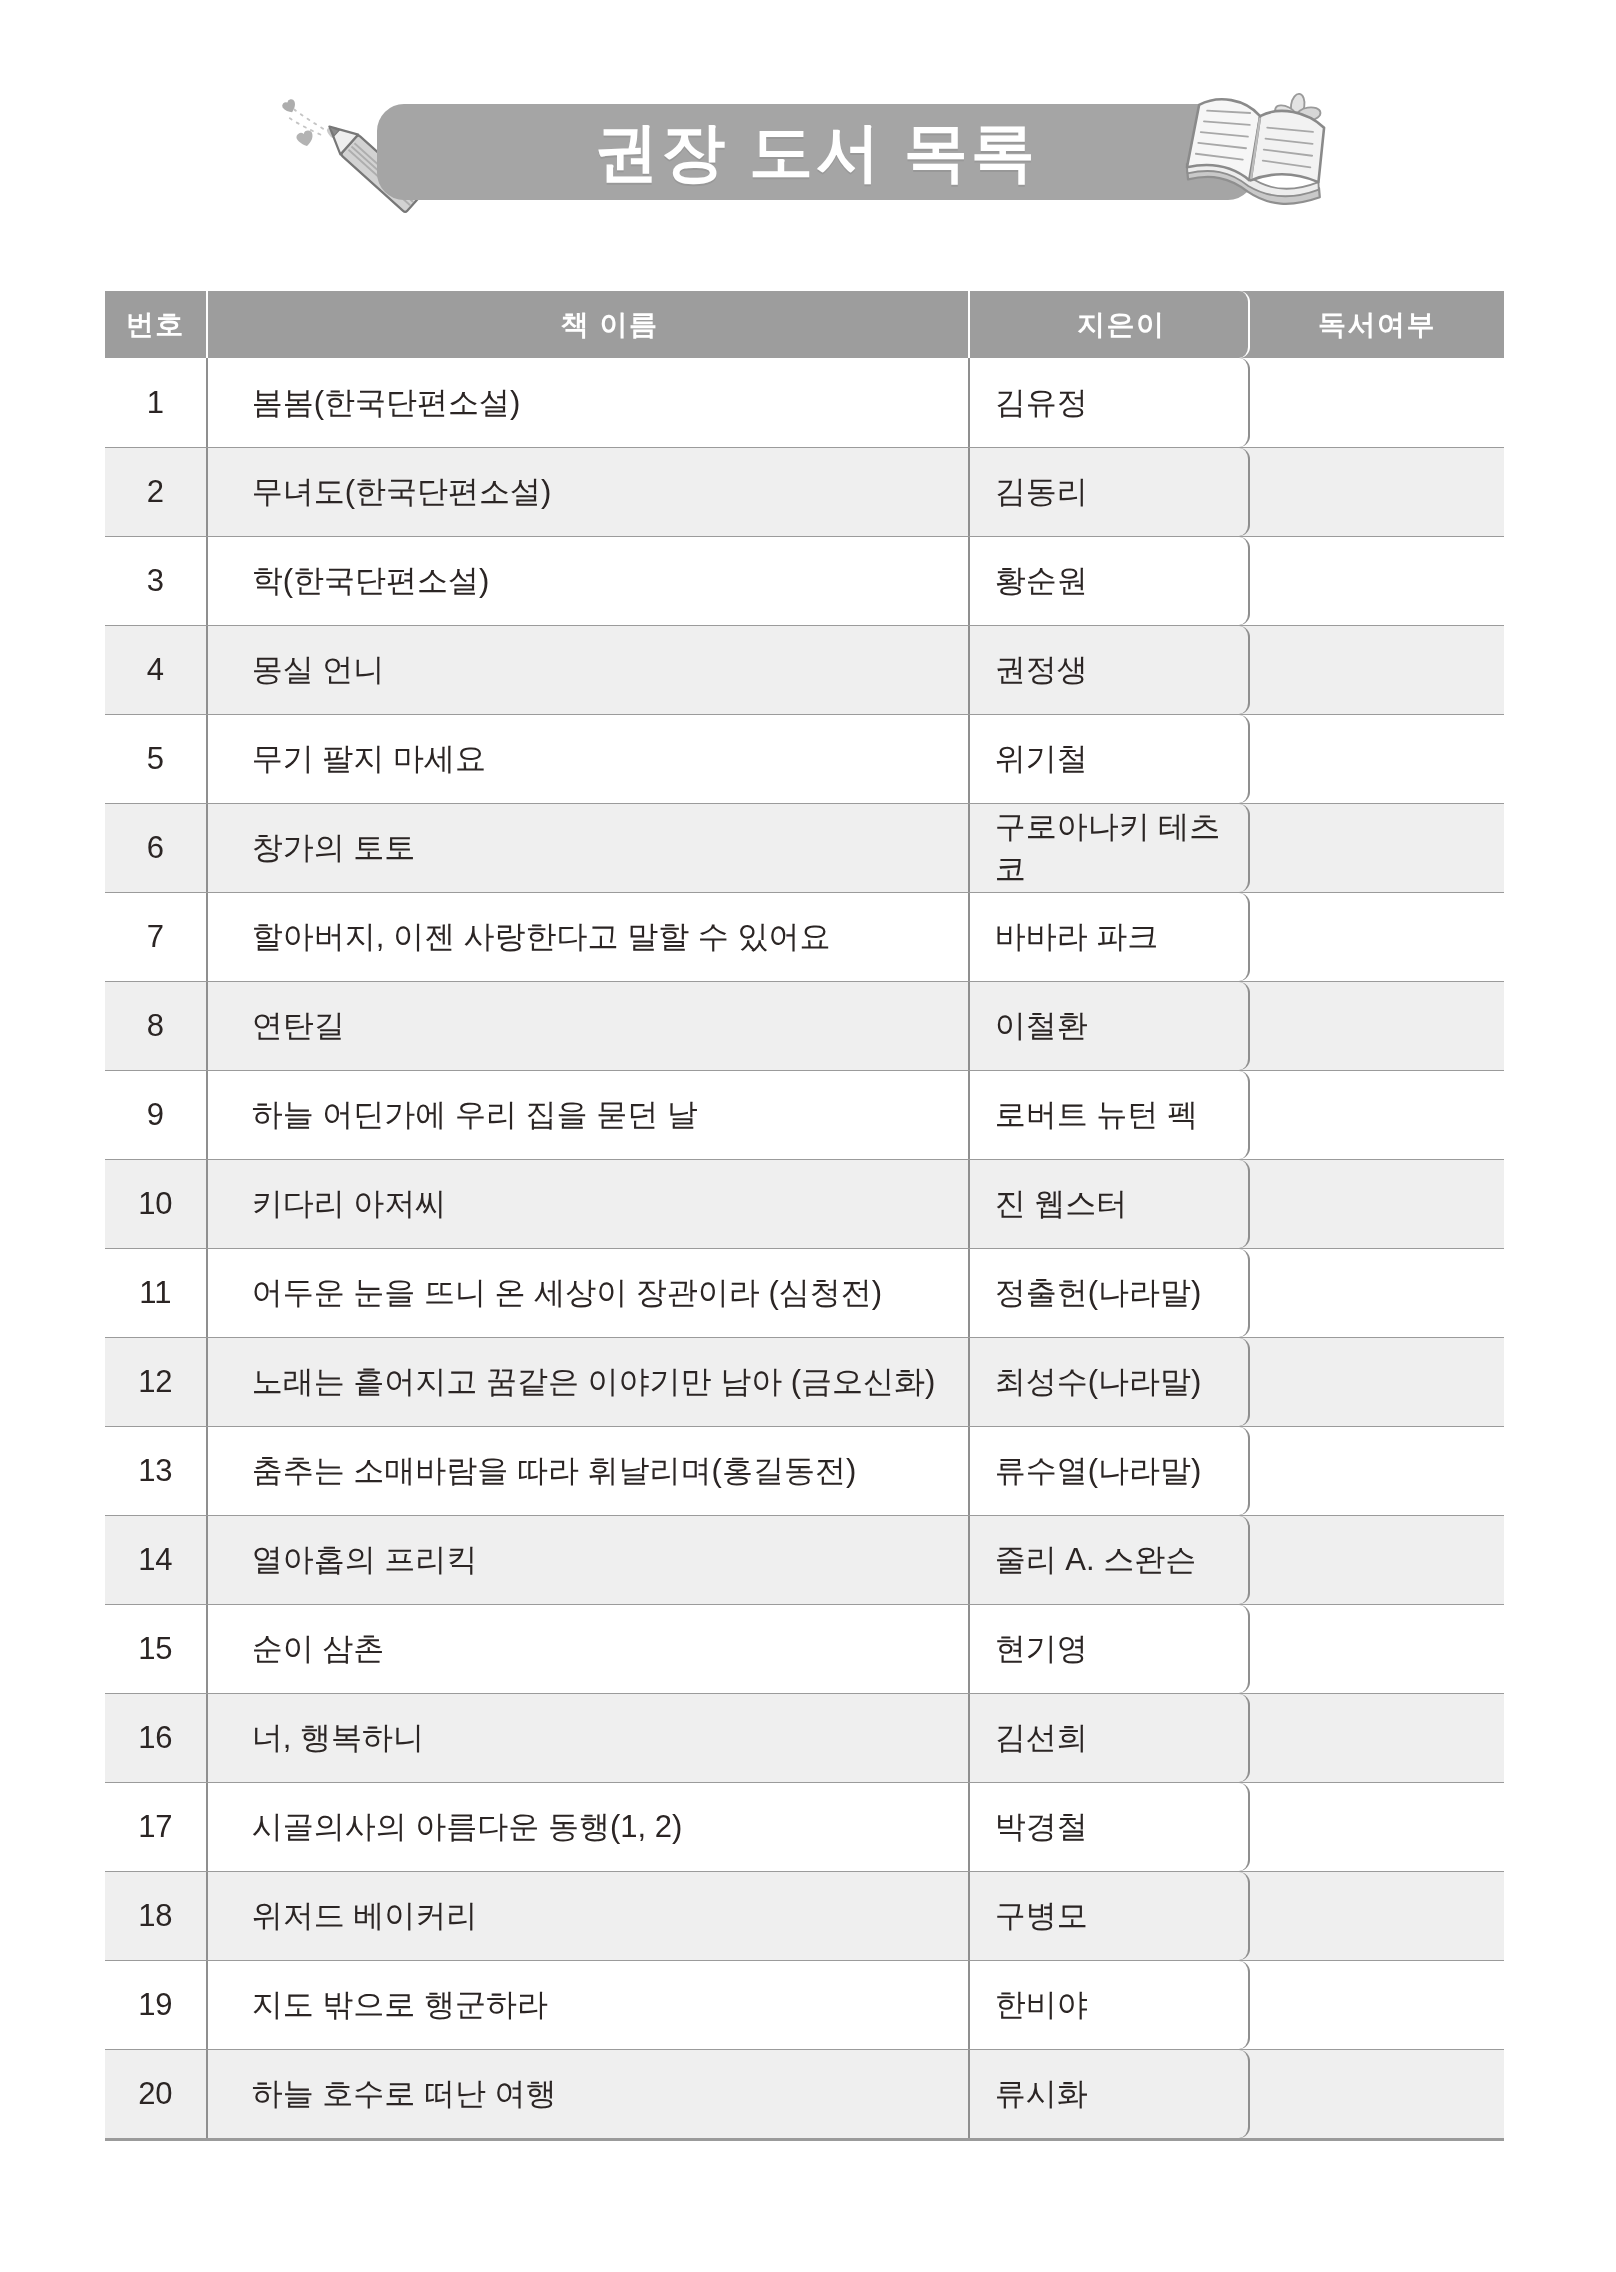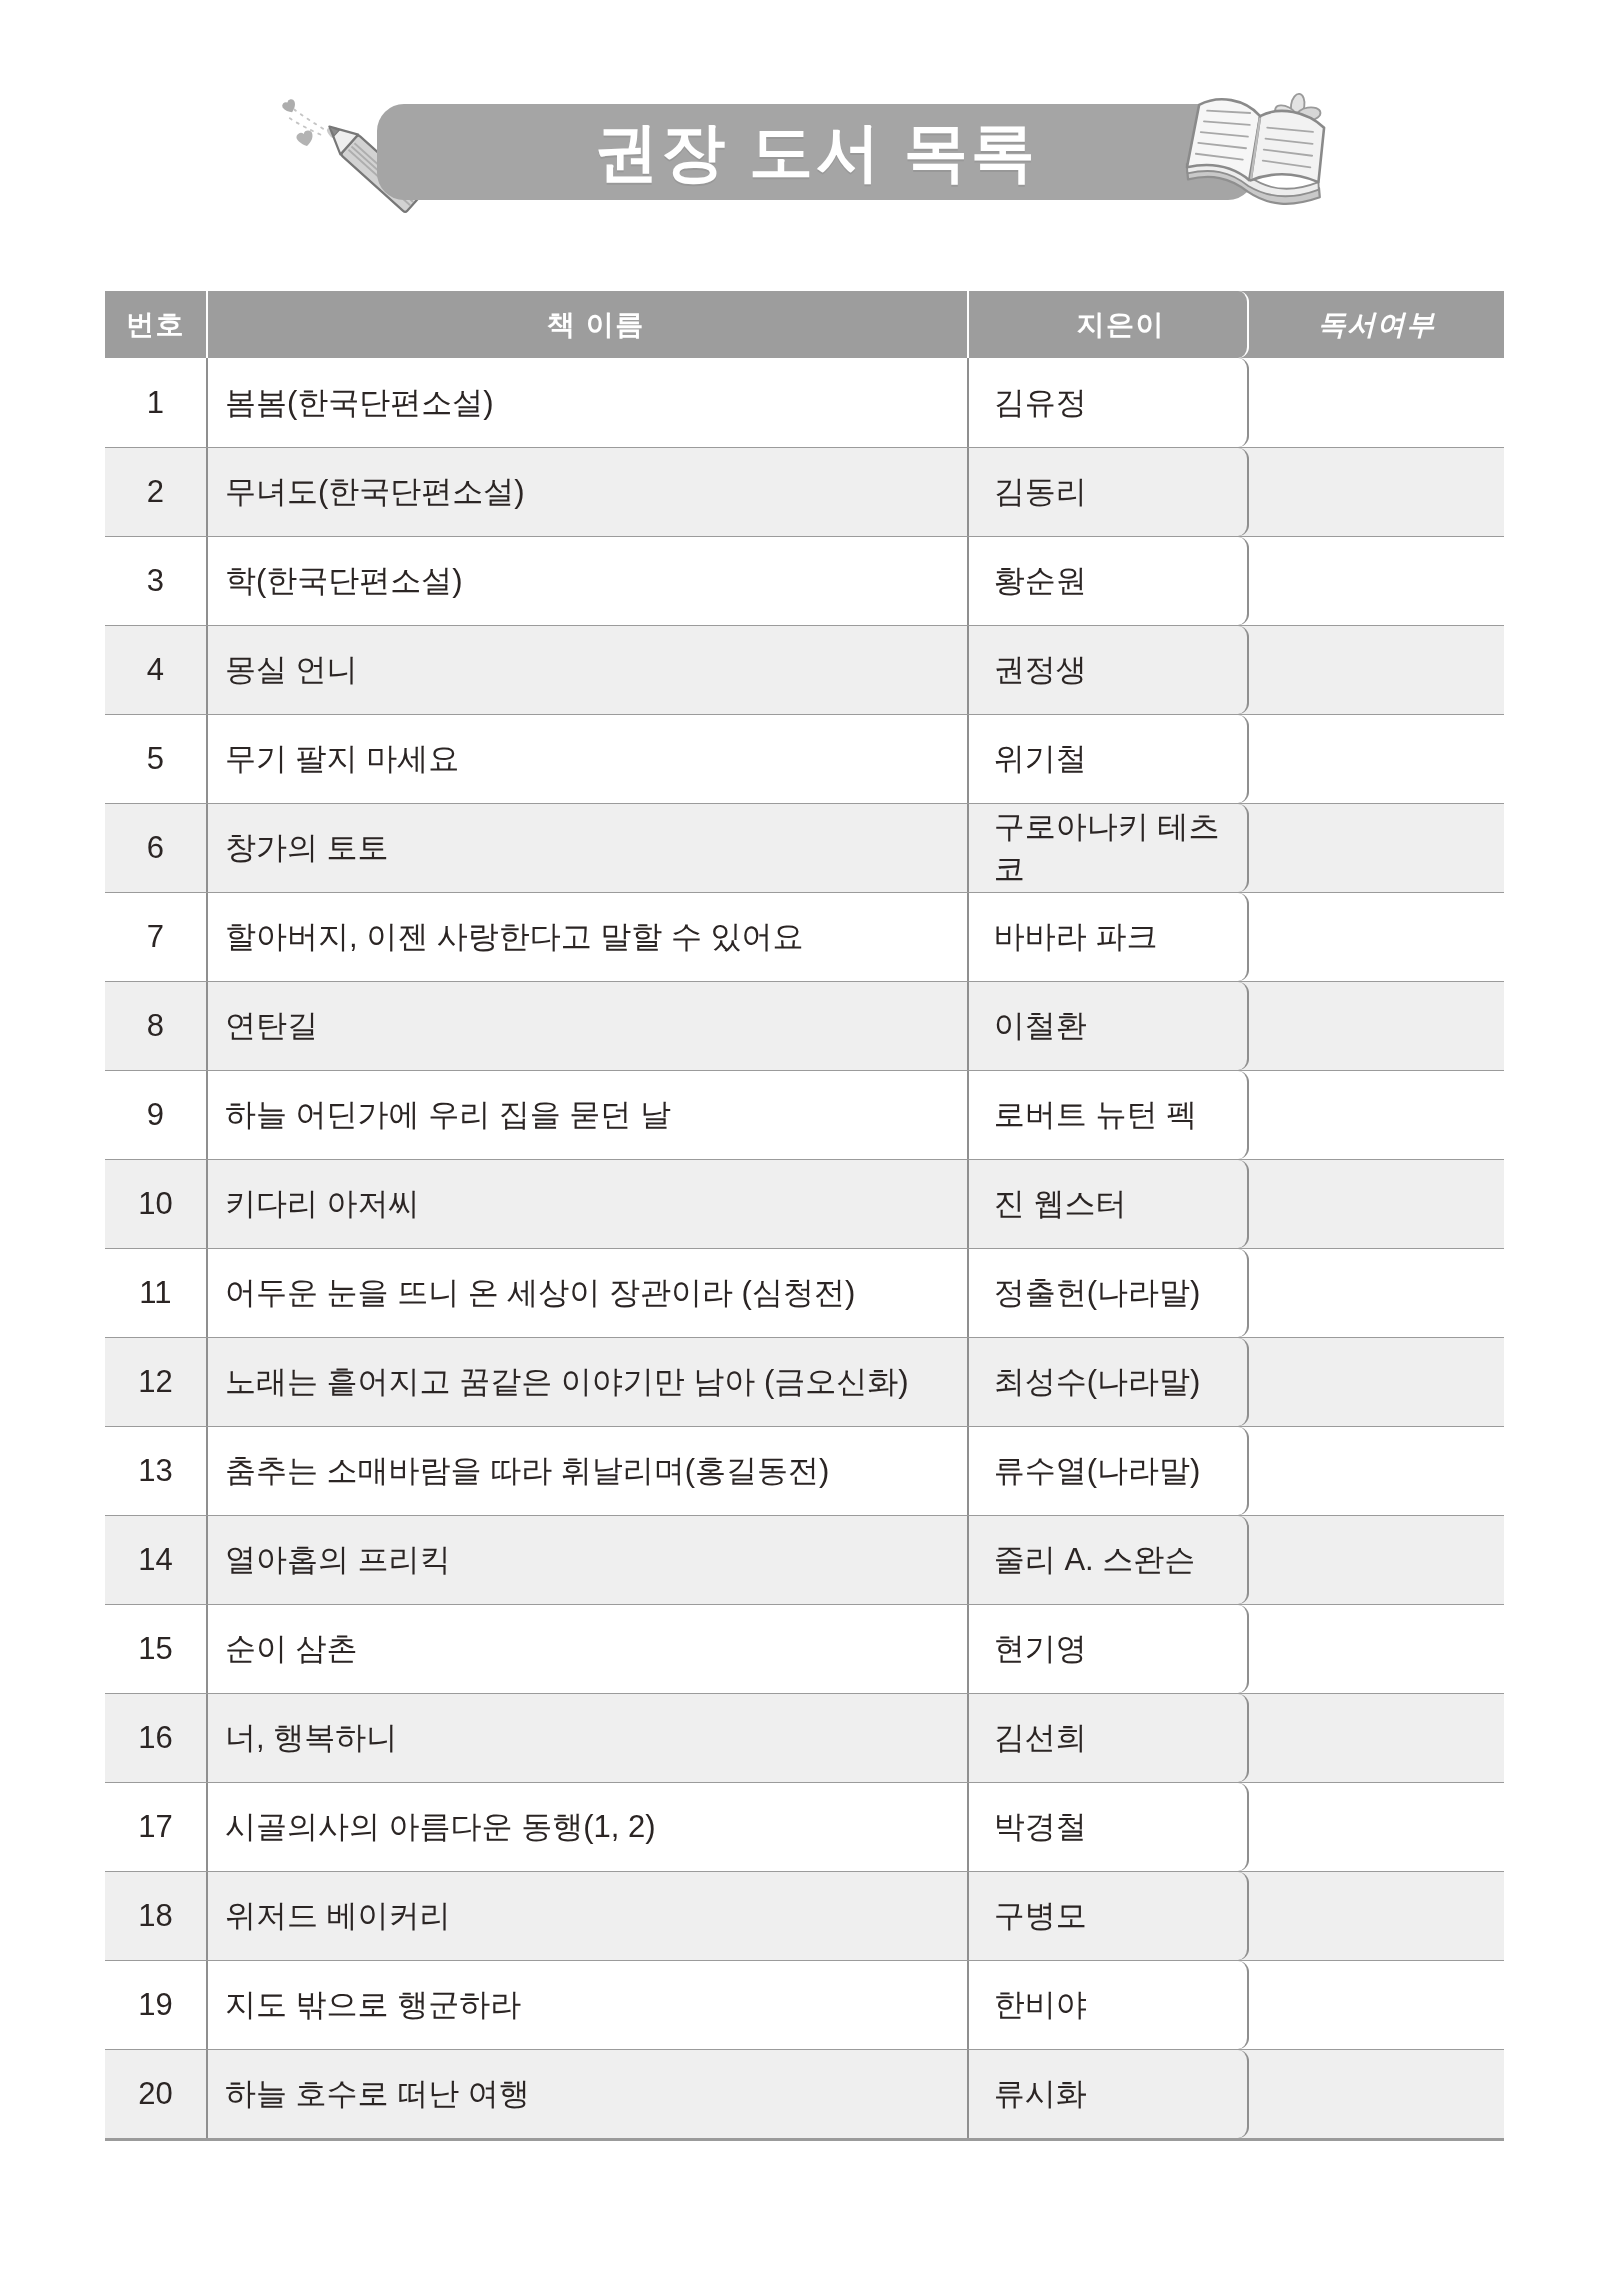--- a/index.html
+++ b/index.html
@@ -33,23 +33,23 @@
   .t-body{border-bottom:3.7px solid #9b9b9b;}
   .t-row{display:flex;height:89px;box-sizing:border-box;background:#ffffff;}
   .t-row + .t-row{border-top:1.5px solid #9b9b9b;}
   .t-row.alt{background:#efefef;}
   .cell{
     box-sizing:border-box;display:flex;align-items:center;
     font-size:31px;border-right:2.2px solid #8f8f8f;
   }
   .cell:last-child{border-right:none;}
   .c-no{width:113px;justify-content:center;}
-  .c-title{width:835px;padding-left:17px;}
+  .c-title{width:835px;padding-left:44px;}
   .c-author{width:306px;padding-left:25px;border-radius:11px;}
-  .c-status{width:280px;font-style:italic;}
+  .c-status{width:280px;}
 </style>
 </head>
 <body>
 
 <svg class="deco deco-pencil" viewBox="0 0 235 175" xmlns="http://www.w3.org/2000/svg">
   <g>
     <path d="M30 66 a6 6 0 0 1 11 -3 a6 6 0 0 1 11 4 c-1 7 -8 11 -12 13 c-4 -3 -9 -8 -10 -14 z" transform="rotate(-18 40 70)" fill="#b3b3b3"></path>
     <path d="M12 22 a5 5 0 0 1 9 -2.5 a5 5 0 0 1 9 3.5 c-1 6 -6.5 9 -10 11 c-3.5 -2.5 -7.5 -7 -8 -12 z" transform="rotate(-30 21 28)" fill="#adadad"></path>
     <path d="M70 58 a4.5 4.5 0 0 1 8 -2 a4.5 4.5 0 0 1 8 3 c-0.8 5 -5.5 8 -8.5 9.5 c-3 -2 -6.5 -6 -7.5 -10.5 z" fill="#c9c9c9"></path>
     <path d="M26 30 C 36 38, 52 48, 68 58" stroke="#c5c5c5" stroke-width="2.5" fill="none" stroke-dasharray="3 8" stroke-linecap="round"></path>

